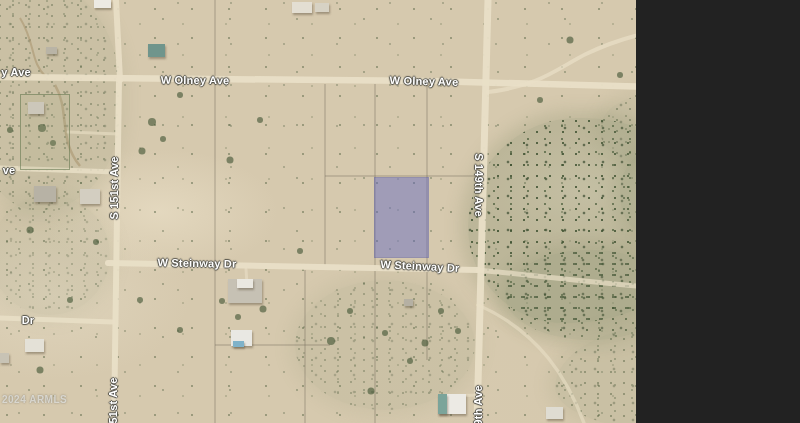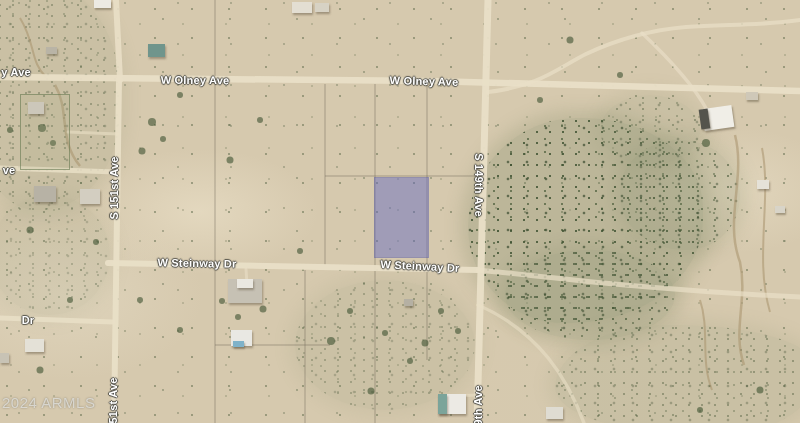--- a/index.html
+++ b/index.html
@@ -1,17 +1,17 @@
 <!DOCTYPE html>
 <html><head>
 <meta charset="utf-8">
 <style>
   html,body{margin:0;padding:0;background:#222;}
   .map{
-    position:relative;width:800px;height:423px;overflow:hidden;
+    position:relative;width:636px;height:423px;overflow:hidden;
     font-family:"Liberation Sans",sans-serif;
   }
   
   .terrain{
     position:absolute;inset:0;background-color:#d6c9ae;
     background-image:
       radial-gradient(circle 2px at 7px 9px, rgba(104,114,84,.55) 60%, transparent 61%),
       radial-gradient(circle 1.5px at 19px 3px, rgba(124,130,100,.45) 60%, transparent 61%),
       radial-gradient(circle 2.5px at 29px 19px, rgba(92,104,76,.40) 60%, transparent 61%),
       radial-gradient(circle 1.5px at 11px 24px, rgba(140,142,112,.40) 60%, transparent 61%),
@@ -43,21 +43,21 @@
     background:rgba(96,102,196,.45);outline:1px solid rgba(80,85,170,.5);
   }
   
   .rl{
     position:absolute;font-weight:bold;font-size:11px;color:#fff;white-space:nowrap;
     letter-spacing:.2px;transform:translate(-50%,-50%);
     text-shadow:-1px 0 1px rgba(70,70,64,.9),1px 0 1px rgba(70,70,64,.9),
                  0 -1px 1px rgba(70,70,64,.9),0 1px 1px rgba(70,70,64,.9);
   }
   .wm{
-    position:absolute;left:2px;top:394px;font-weight:normal;font-size:15px;
+    position:absolute;left:2px;top:394px;font-weight:bold;font-size:10px;
     letter-spacing:.5px;color:rgba(230,230,225,.78);
     text-shadow:0 0 2px rgba(95,90,80,.65);
   }
   svg.features{position:absolute;inset:0;}
 </style>
 </head>
 <body>
 
 <div class="map">
 

